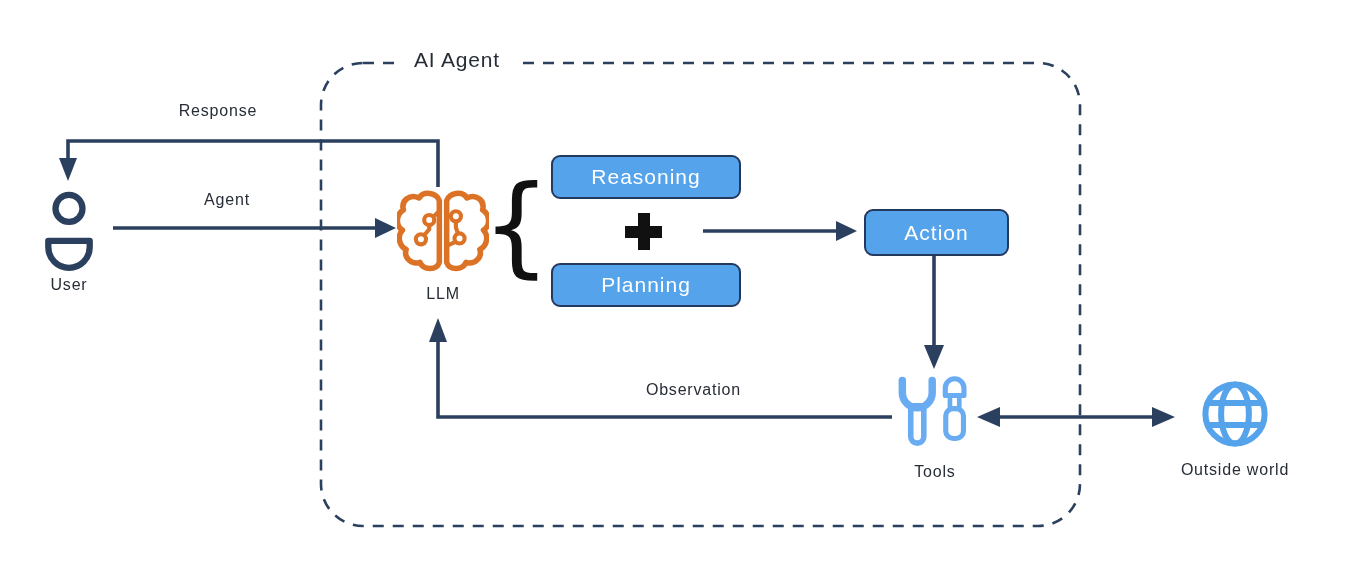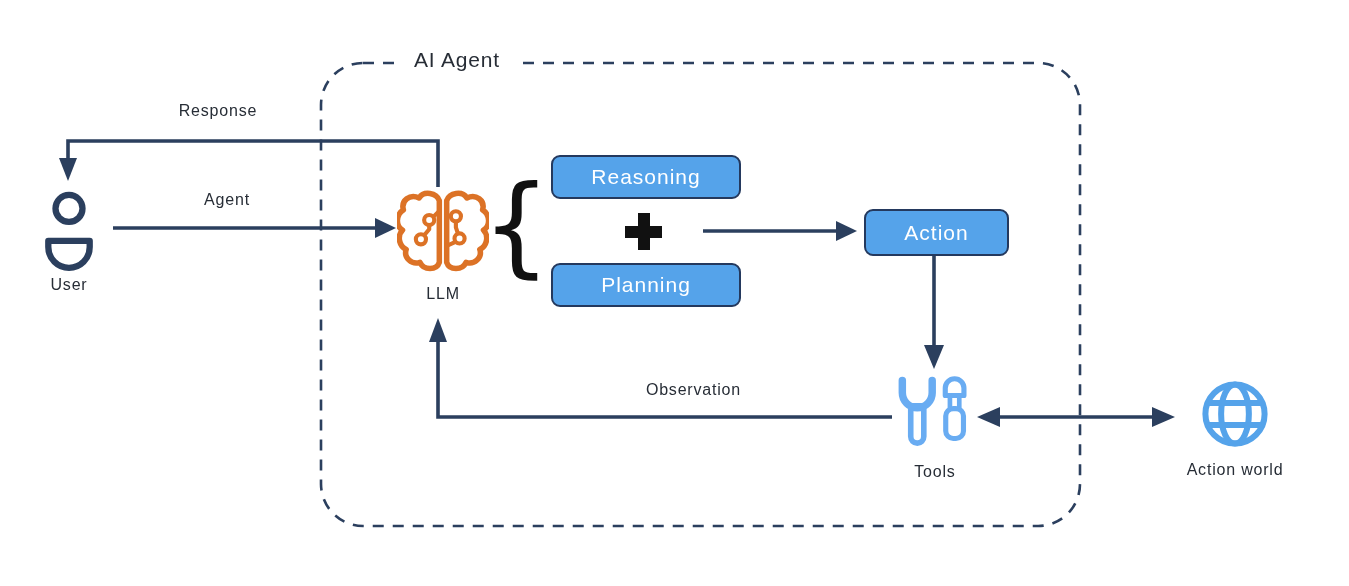--- a/index.html
+++ b/index.html
@@ -157,15 +157,15 @@
     <path class="stroke-tools" stroke-width="5" d="M61 22 v14 M71 22 v14"></path>
     <rect class="stroke-tools" stroke-width="5.5" x="56.5" y="36" width="19" height="32" rx="8"></rect>
   </svg>
   <div class="lbl" style="left:900px; top:463px; width:70px;">Tools</div>
 
   <svg class="icon" style="left:1198px; top:377px;" width="74" height="74" viewBox="0 0 80 80">
     <circle class="stroke-globe" cx="40" cy="40" r="32" stroke-width="6.5"></circle>
     <ellipse class="stroke-globe" cx="40" cy="40" rx="15" ry="32" stroke-width="6.5"></ellipse>
     <path class="stroke-globe" stroke-width="6.5" d="M11 28 H69 M11 52 H69"></path>
   </svg>
-  <div class="lbl" style="left:1160px; top:461px; width:150px;">Action world</div>
+  <div class="lbl" style="left:1160px; top:461px; width:150px;">Outside world</div>
 
 </div>
 
 </body></html>

